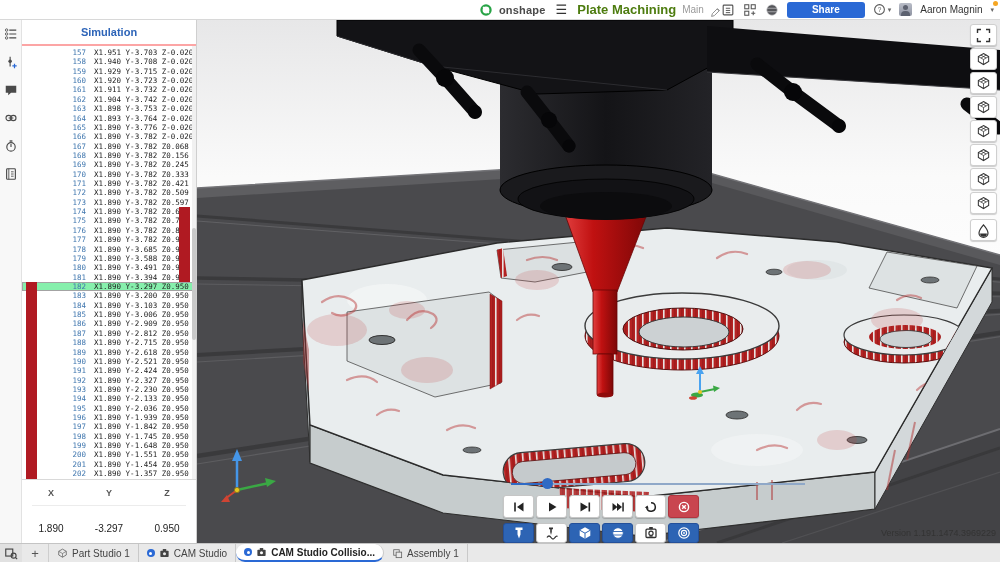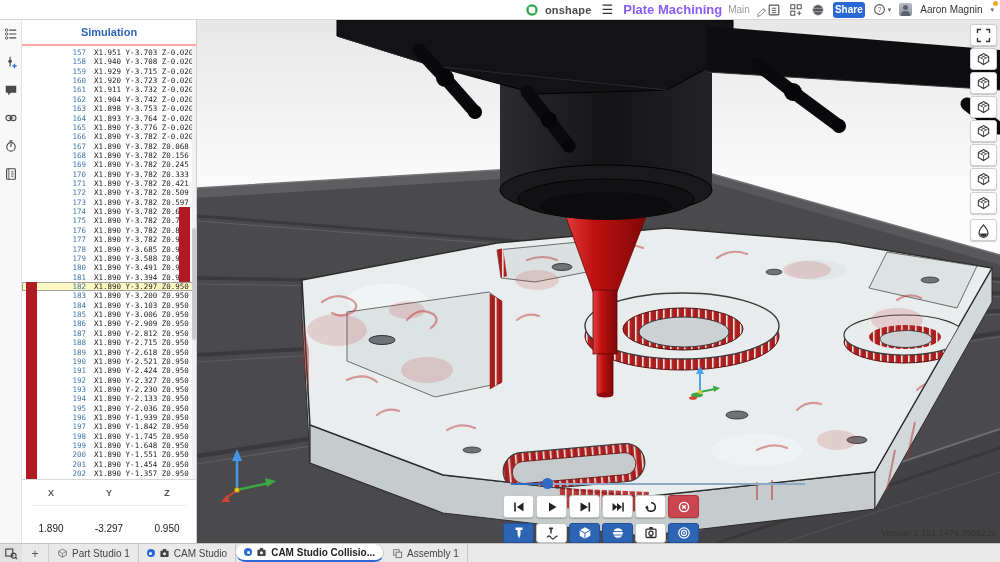--- a/index.html
+++ b/index.html
@@ -4,26 +4,26 @@
 <style>
   html,body{margin:0;padding:0;background:#ddd;}
   #app{position:relative;width:1000px;height:562px;background:#fff;overflow:hidden;
        font-family:"Liberation Sans",sans-serif;-webkit-font-smoothing:antialiased;}
   
   #topbar{position:absolute;left:0;top:0;width:1000px;height:20px;background:#fff;
           border-bottom:1px solid #d8d8d8;display:flex;align-items:center;box-sizing:border-box;z-index:30;}
   .tb-left{display:flex;align-items:center;gap:6px;padding-left:8px;flex:1;justify-content:flex-end;}
   .logo-word{font-size:11px;color:#4a4a4a;font-weight:600;letter-spacing:.2px;}
   .hamburger{font-size:13px;color:#333;margin-left:4px;cursor:pointer;line-height:1;}
-  .doc-title{font-size:13px;font-weight:bold;color:#8b5cf6;margin-left:4px;}
+  .doc-title{font-size:13px;font-weight:bold;color:#4d7c0f;margin-left:4px;}
   .ws-name{font-size:10px;color:#9a9a9a;}
   .tb-right{display:flex;align-items:center;gap:8px;padding-right:6px;}
   .tb-icon{width:14px;height:14px;display:inline-block;}
   .share-btn{background:#2a69d5;color:#fff;font-size:10px;font-weight:600;border:none;
-             border-radius:3px;padding:2px 2px;height:16px;line-height:12px;cursor:pointer;}
+             border-radius:3px;padding:2px 25px;height:16px;line-height:12px;cursor:pointer;}
   .help-wrap{display:flex;align-items:center;gap:2px;color:#555;}
   .caret{font-size:7px;color:#666;}
   .avatar{width:13px;height:13px;border-radius:2px;background:linear-gradient(#b9bdc8,#8e93a1);position:relative;overflow:hidden;}
   .avatar:before{content:"";position:absolute;left:4px;top:2px;width:5px;height:5px;border-radius:50%;background:#5d6270;}
   .avatar:after{content:"";position:absolute;left:2px;top:8px;width:9px;height:6px;border-radius:4px 4px 0 0;background:#5d6270;}
   .user-name{font-size:10px;color:#333;}
   .notif-dot{position:absolute;right:2px;top:1px;width:5px;height:5px;border-radius:50%;background:#f5a623;}
   
   #left-rail{position:absolute;left:0;top:20px;width:22px;height:523px;background:#f8f8f8;
              border-right:1px solid #e2e2e2;box-sizing:border-box;display:flex;flex-direction:column;
@@ -33,21 +33,21 @@
   #sim-panel{position:absolute;left:22px;top:20px;width:175px;height:523px;background:#fff;
              border-right:1px solid #cfcfcf;box-sizing:border-box;z-index:25;display:flex;flex-direction:column;}
   #sim-header{height:24px;display:flex;align-items:center;justify-content:center;
               border-bottom:2px solid #fca5a5;flex:none;}
   #sim-header span{font-size:11px;font-weight:600;color:#2d64b8;}
   #gcode-list{position:relative;height:433px;overflow:hidden;flex:none;padding-top:2px;box-sizing:border-box;
               font-family:"DejaVu Sans Mono",monospace;font-size:7.5px;color:#1c1c1c;}
   .grow{display:flex;height:9.37px;line-height:9.37px;white-space:nowrap;}
   .grow .ln{width:64px;text-align:right;padding-right:8px;color:#3f76ae;flex:none;}
   .grow .gtx{flex:1;}
-  .grow.current{box-shadow:inset 0 0 0 1px #a3a3a3;background:#fef9c3;}
+  .grow.current{box-shadow:inset 0 0 0 1px #a3a3a3;background:#86efac;}
   .redbar{position:absolute;width:11px;background:#b01a22;z-index:5;}
   #bar-left{left:4px;}
   #bar-right{right:6px;}
   #list-scroll{position:absolute;right:0;top:0;width:4px;height:100%;background:#f1f1f1;}
   #list-scroll .thumb{position:absolute;top:42%;height:26%;width:4px;background:#c9c9c9;border-radius:2px;}
   #sim-readout{border-top:1px solid #d9d9d9;flex:1;display:flex;flex-direction:column;padding-top:8px;}
   .ro-row{display:grid;grid-template-columns:1fr 1fr 1fr;text-align:center;}
   .ro-head{font-size:9px;font-weight:bold;color:#555;}
   .ro-div{border-bottom:1px solid #ececec;margin:7px 10px 9px 10px;}
   .ro-val{font-size:10px;color:#222;margin-top:8px;}

